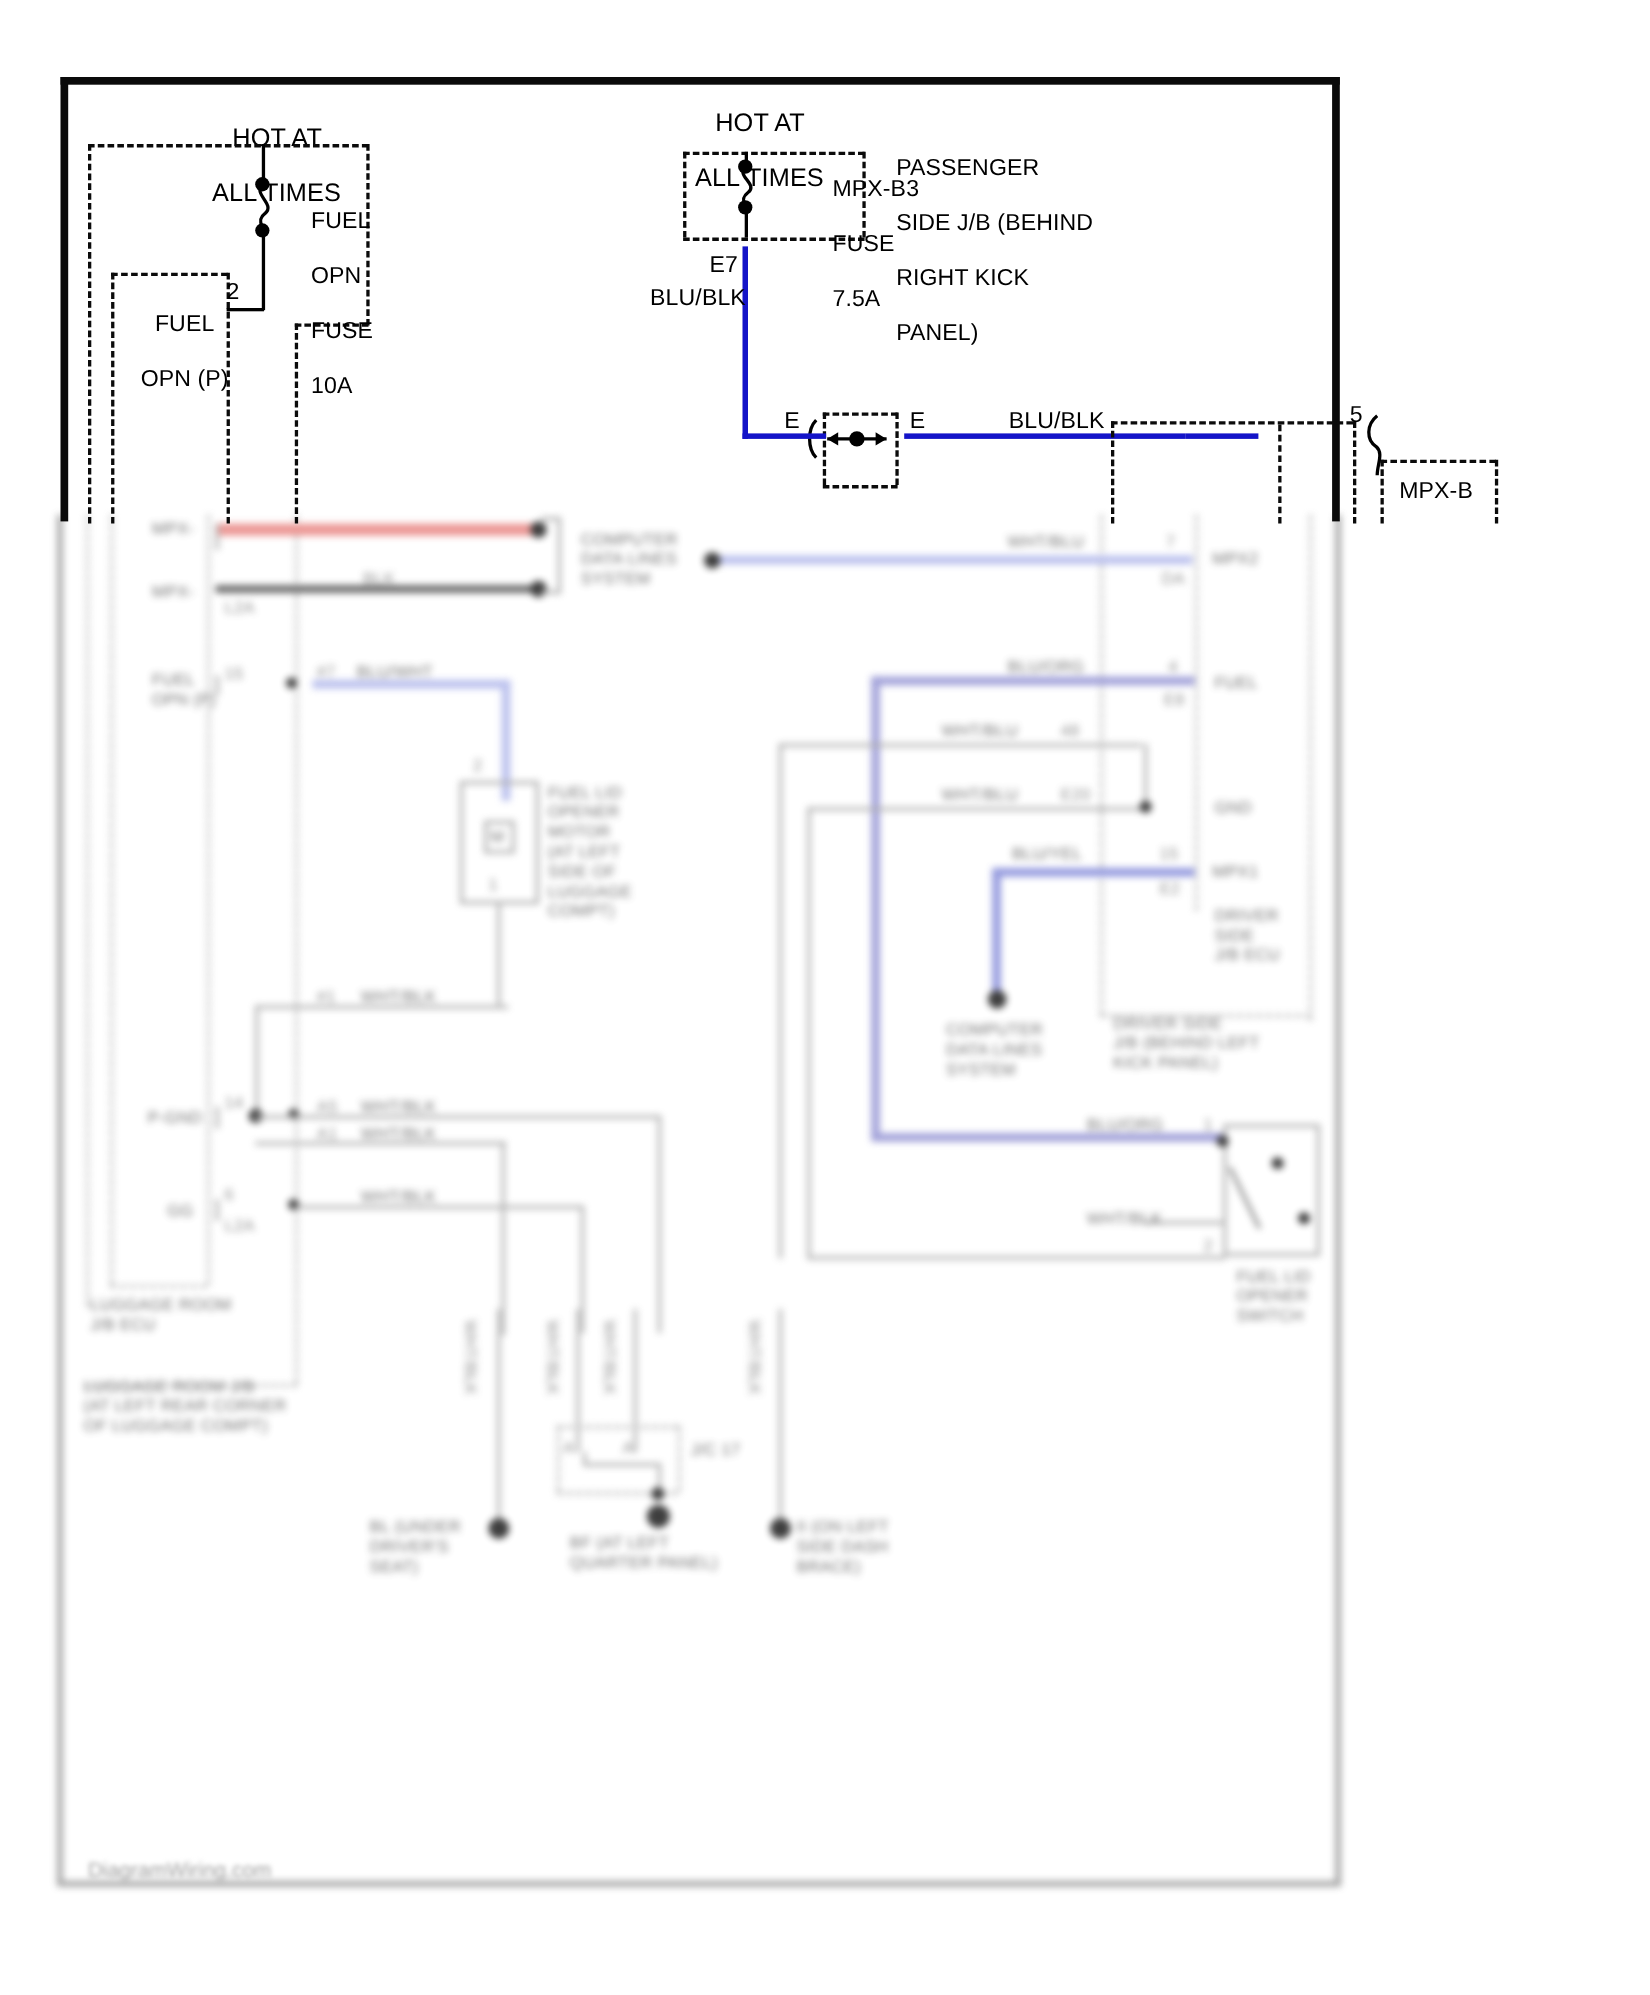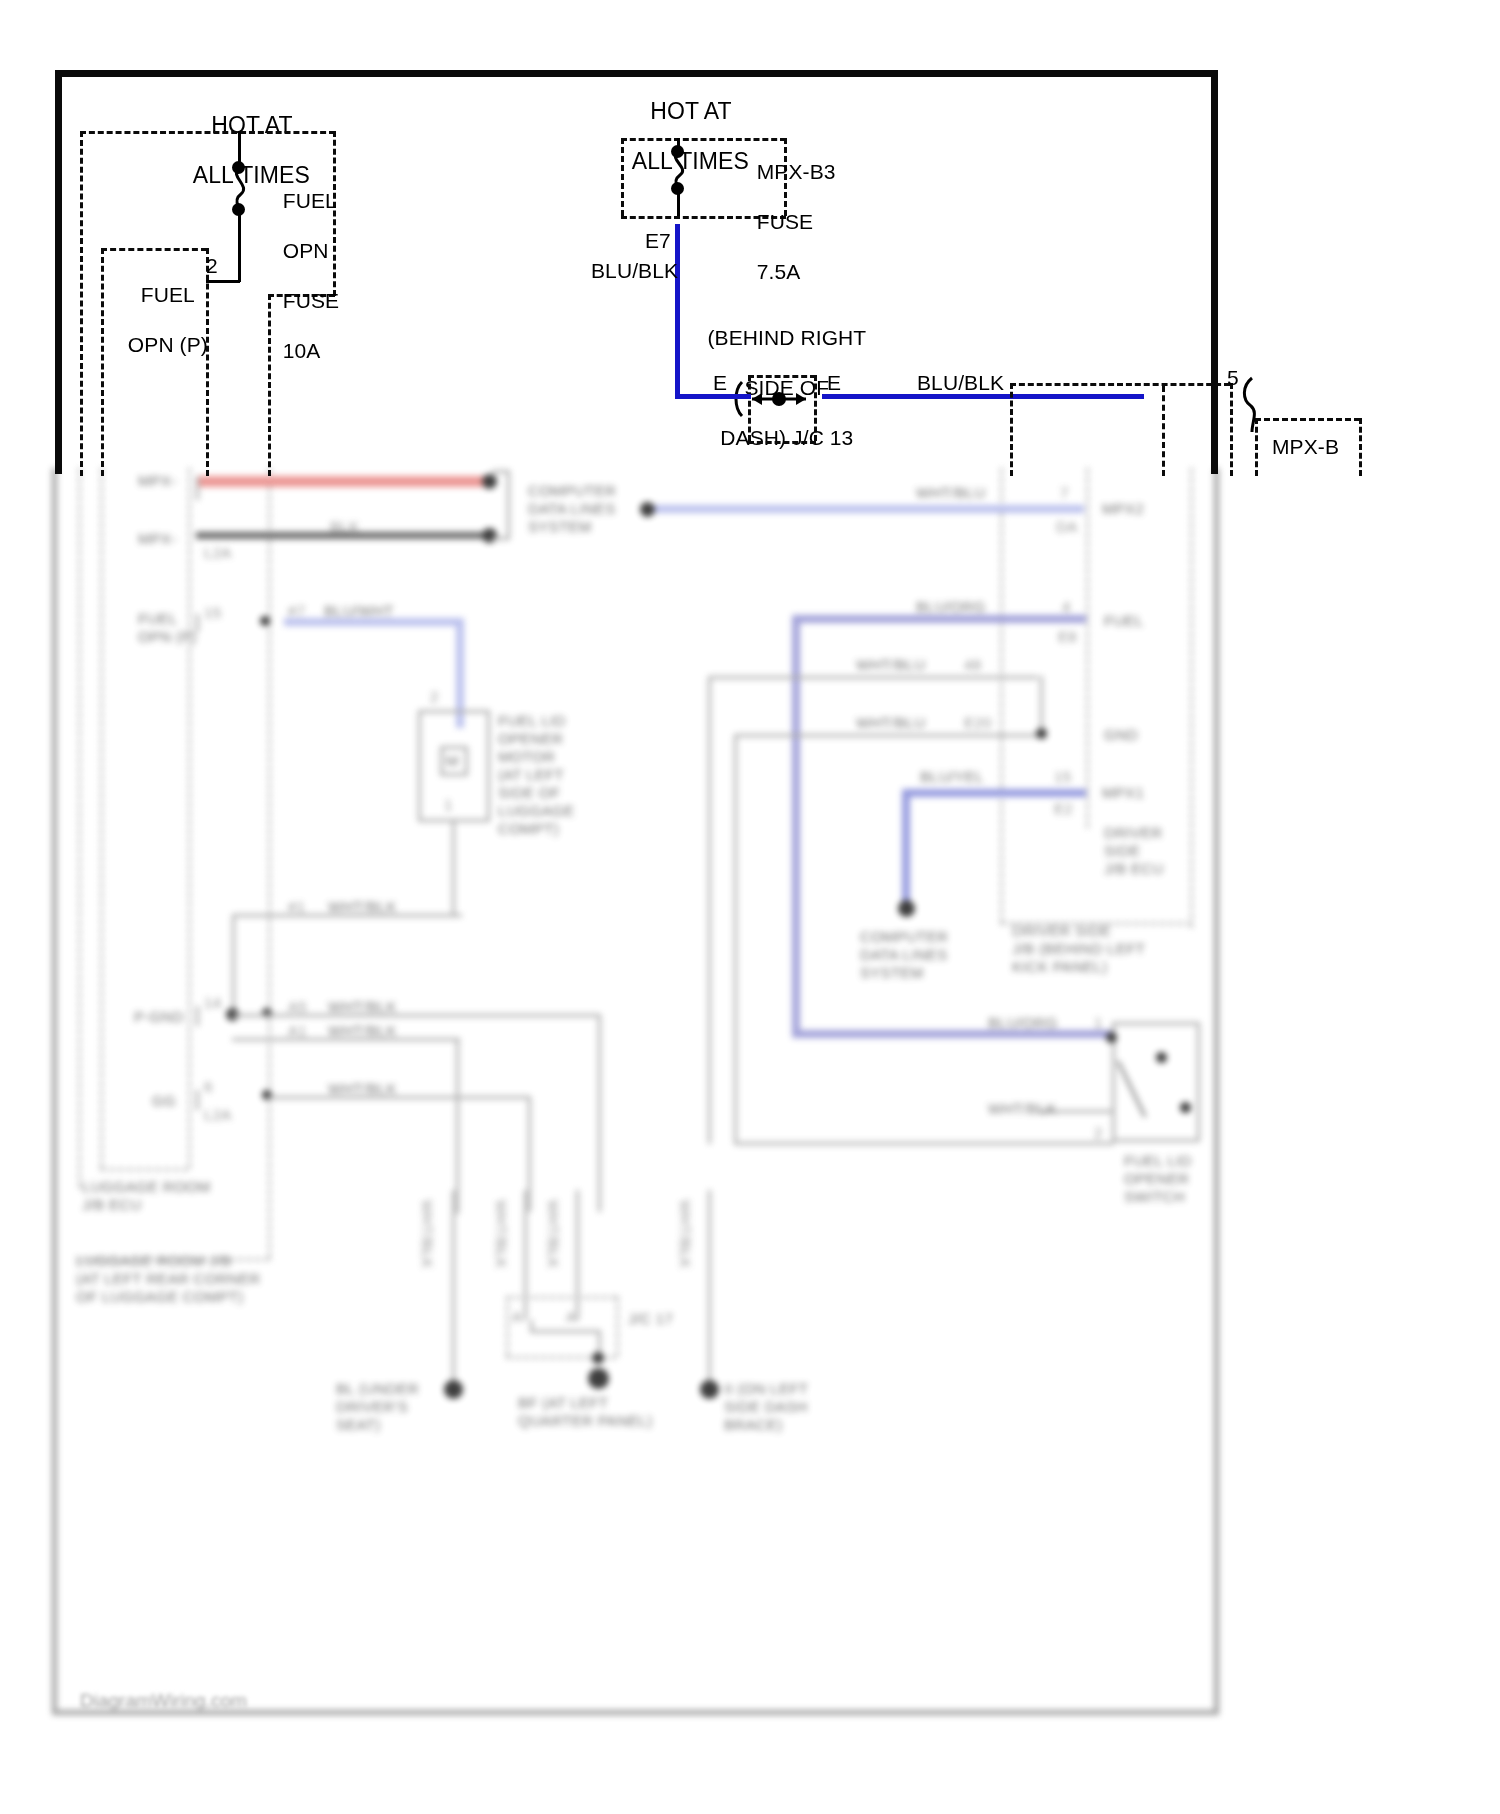--- a/index.html
+++ b/index.html
@@ -359,30 +359,31 @@
   </svg>
   <div class="dot" style="left:671px; top:182px;"></div>
   <div class="solid-v" style="left:677px; top:188px; height:28px;"></div>
 
   <div class="txt" style="left:733px; top:134px;">
     <span>MPX-B3</span><br>
     <span>FUSE</span><br>
     <span>7.5A</span>
   </div>
 
+  <div class="txt" style="left:791px; top:115px;">
+    <span>PASSENGER</span><br>
+    <span>SIDE J/B (BEHIND</span><br>
+    <span>RIGHT KICK</span><br>
+    <span>PANEL)</span>
+  </div>
 
   <div class="wire v blu" style="left:675px; top:224px; height:175px;"></div>
   <div class="txt" style="left:645px; top:228px;">E7</div>
   <div class="txt" style="left:591px; top:258px;">BLU/BLK</div>
 
-  <div class="txt c" style="left:775px; top:300px;">
-    <span>(BEHIND RIGHT</span><br>
-    <span>SIDE OF</span><br>
-    <span>DASH) J/C 13</span>
-  </div>
 
   <div class="dash-h" style="left:748px; top:375px; width:68px;"></div>
   <div class="dash-v" style="left:748px; top:375px; height:66px;"></div>
   <div class="dash-v" style="left:814px; top:375px; height:66px;"></div>
   <div class="dash-h" style="left:748px; top:441px; width:68px;"></div>
 
   <svg style="position:absolute; left:728px; top:378px;" width="102" height="42" viewBox="0 0 102 42">
     <path d="M14 4 C 6 12, 6 30, 14 38" stroke="#000" stroke-width="3" fill="none"></path>
     <line x1="24" y1="21" x2="78" y2="21" stroke="#000" stroke-width="3"></line>
     <polygon points="24,21 34,15 34,27" fill="#000"></polygon>

